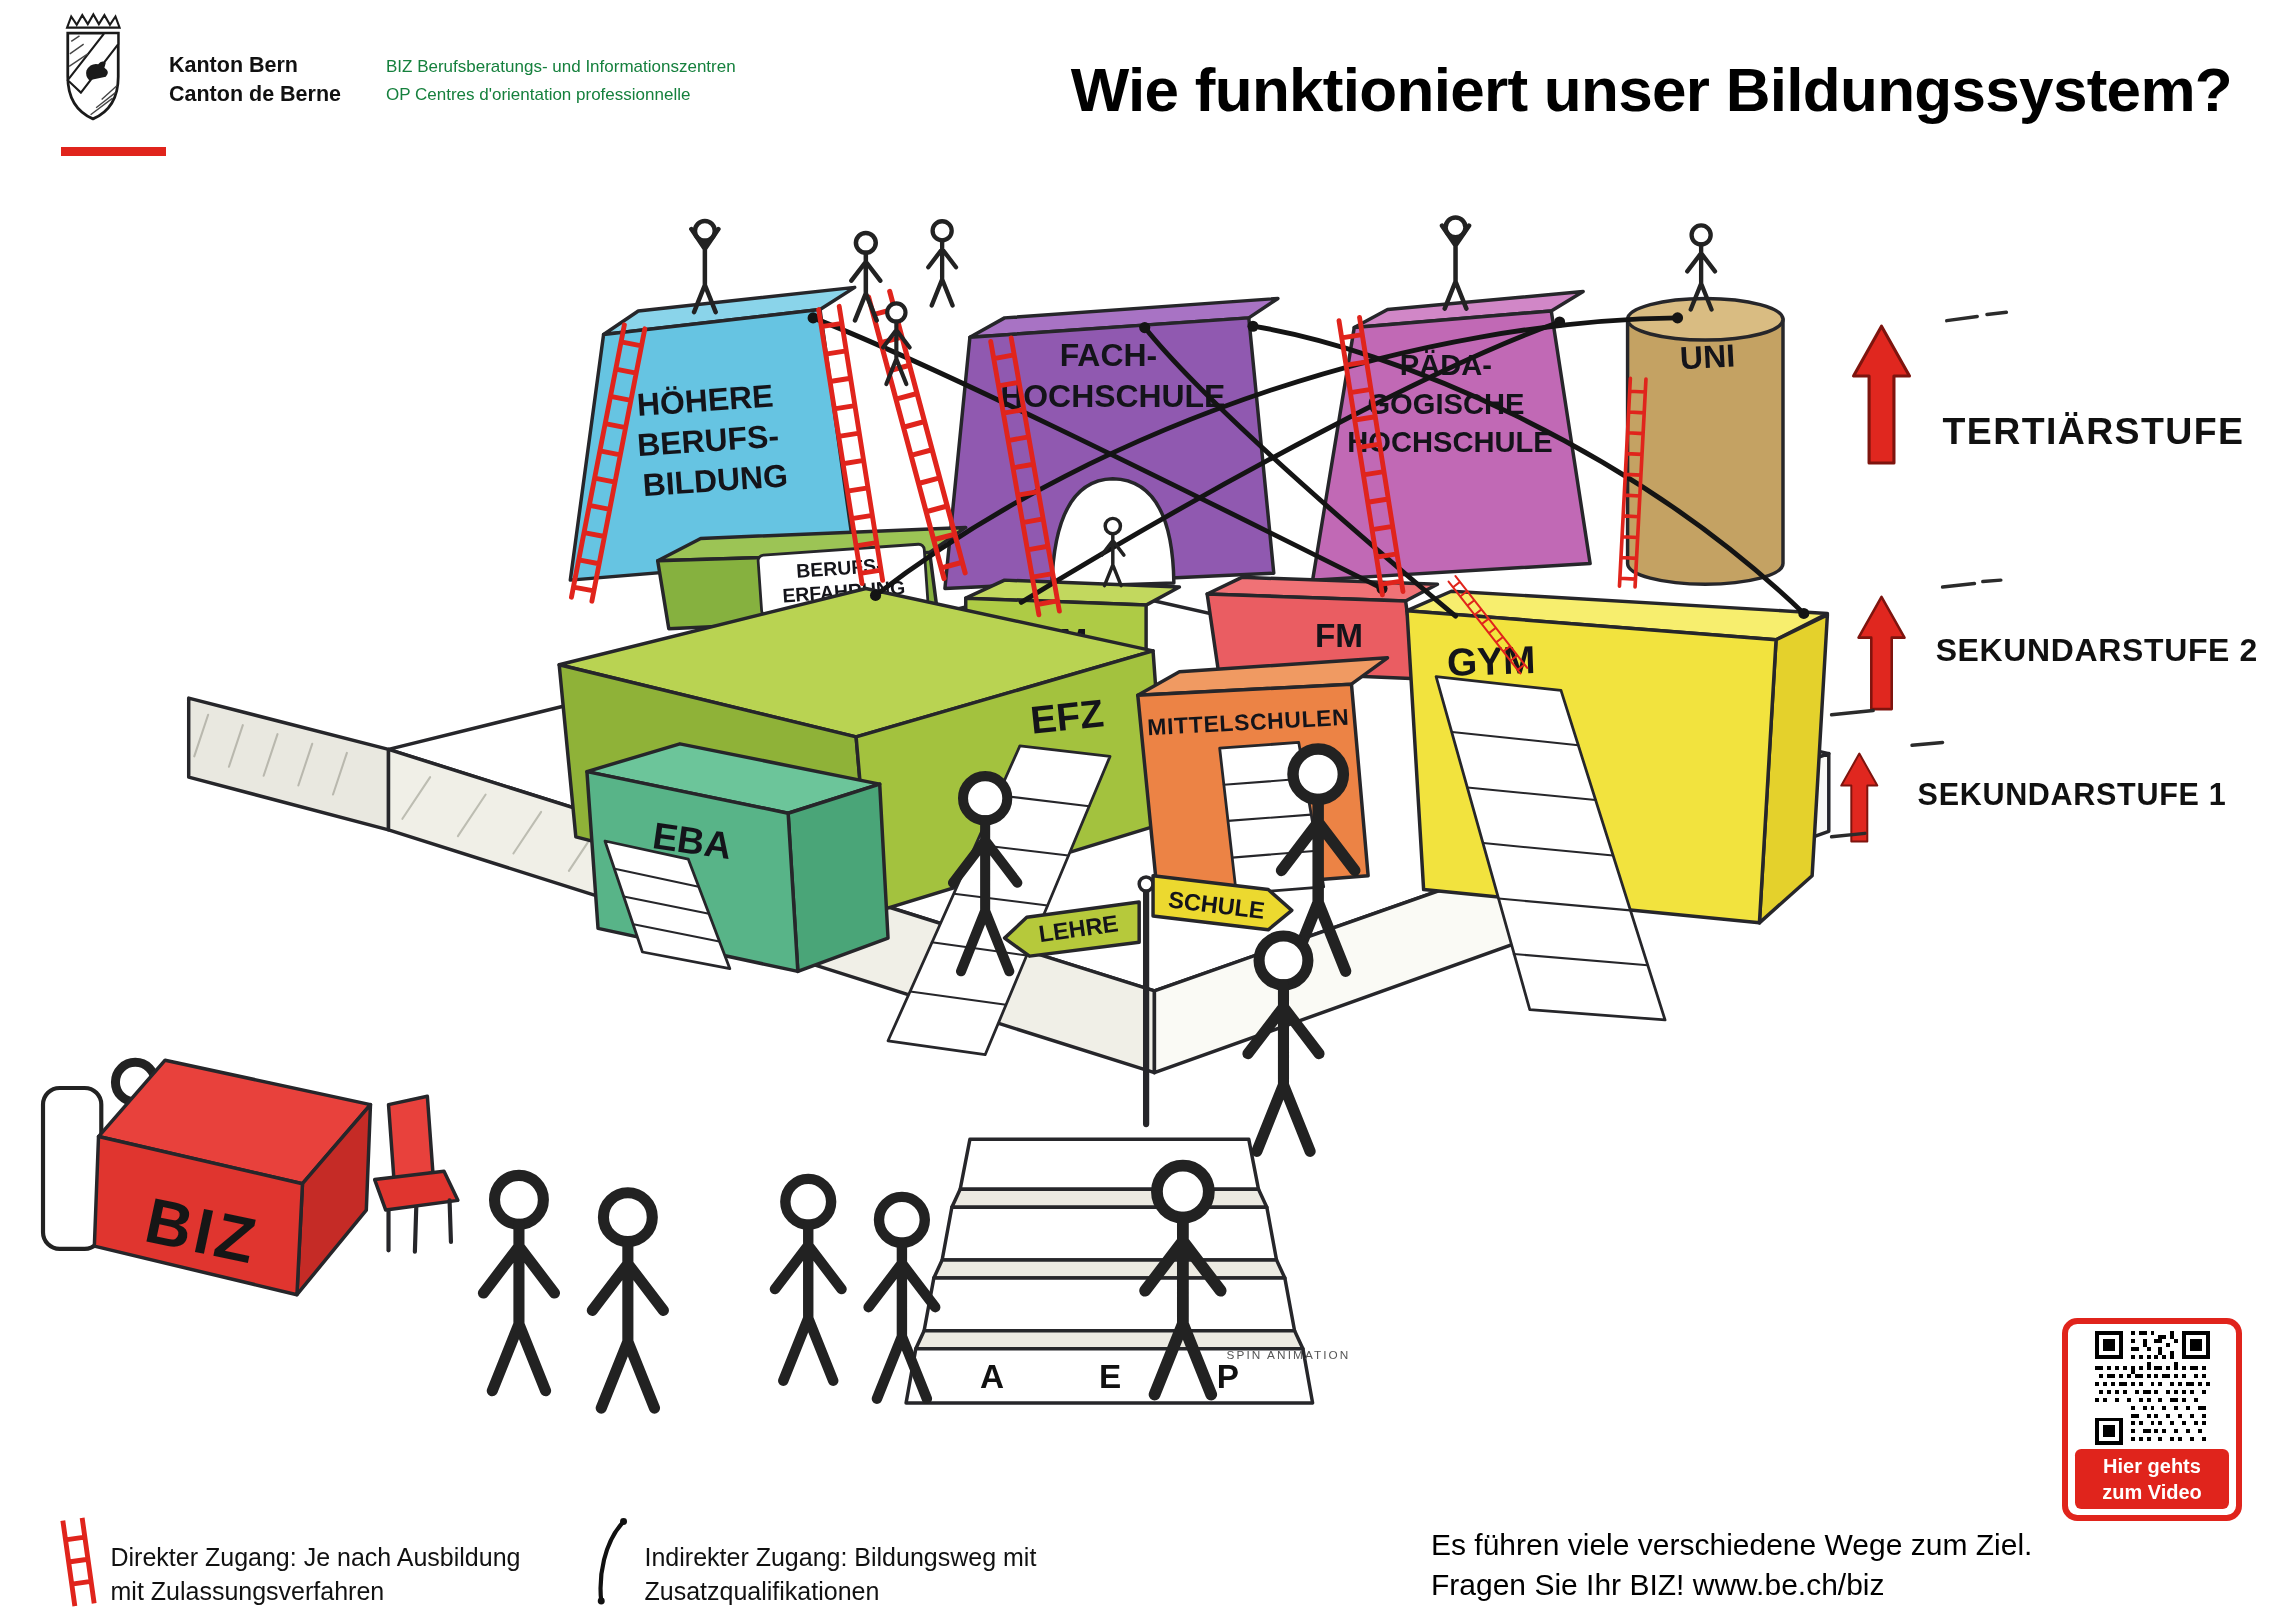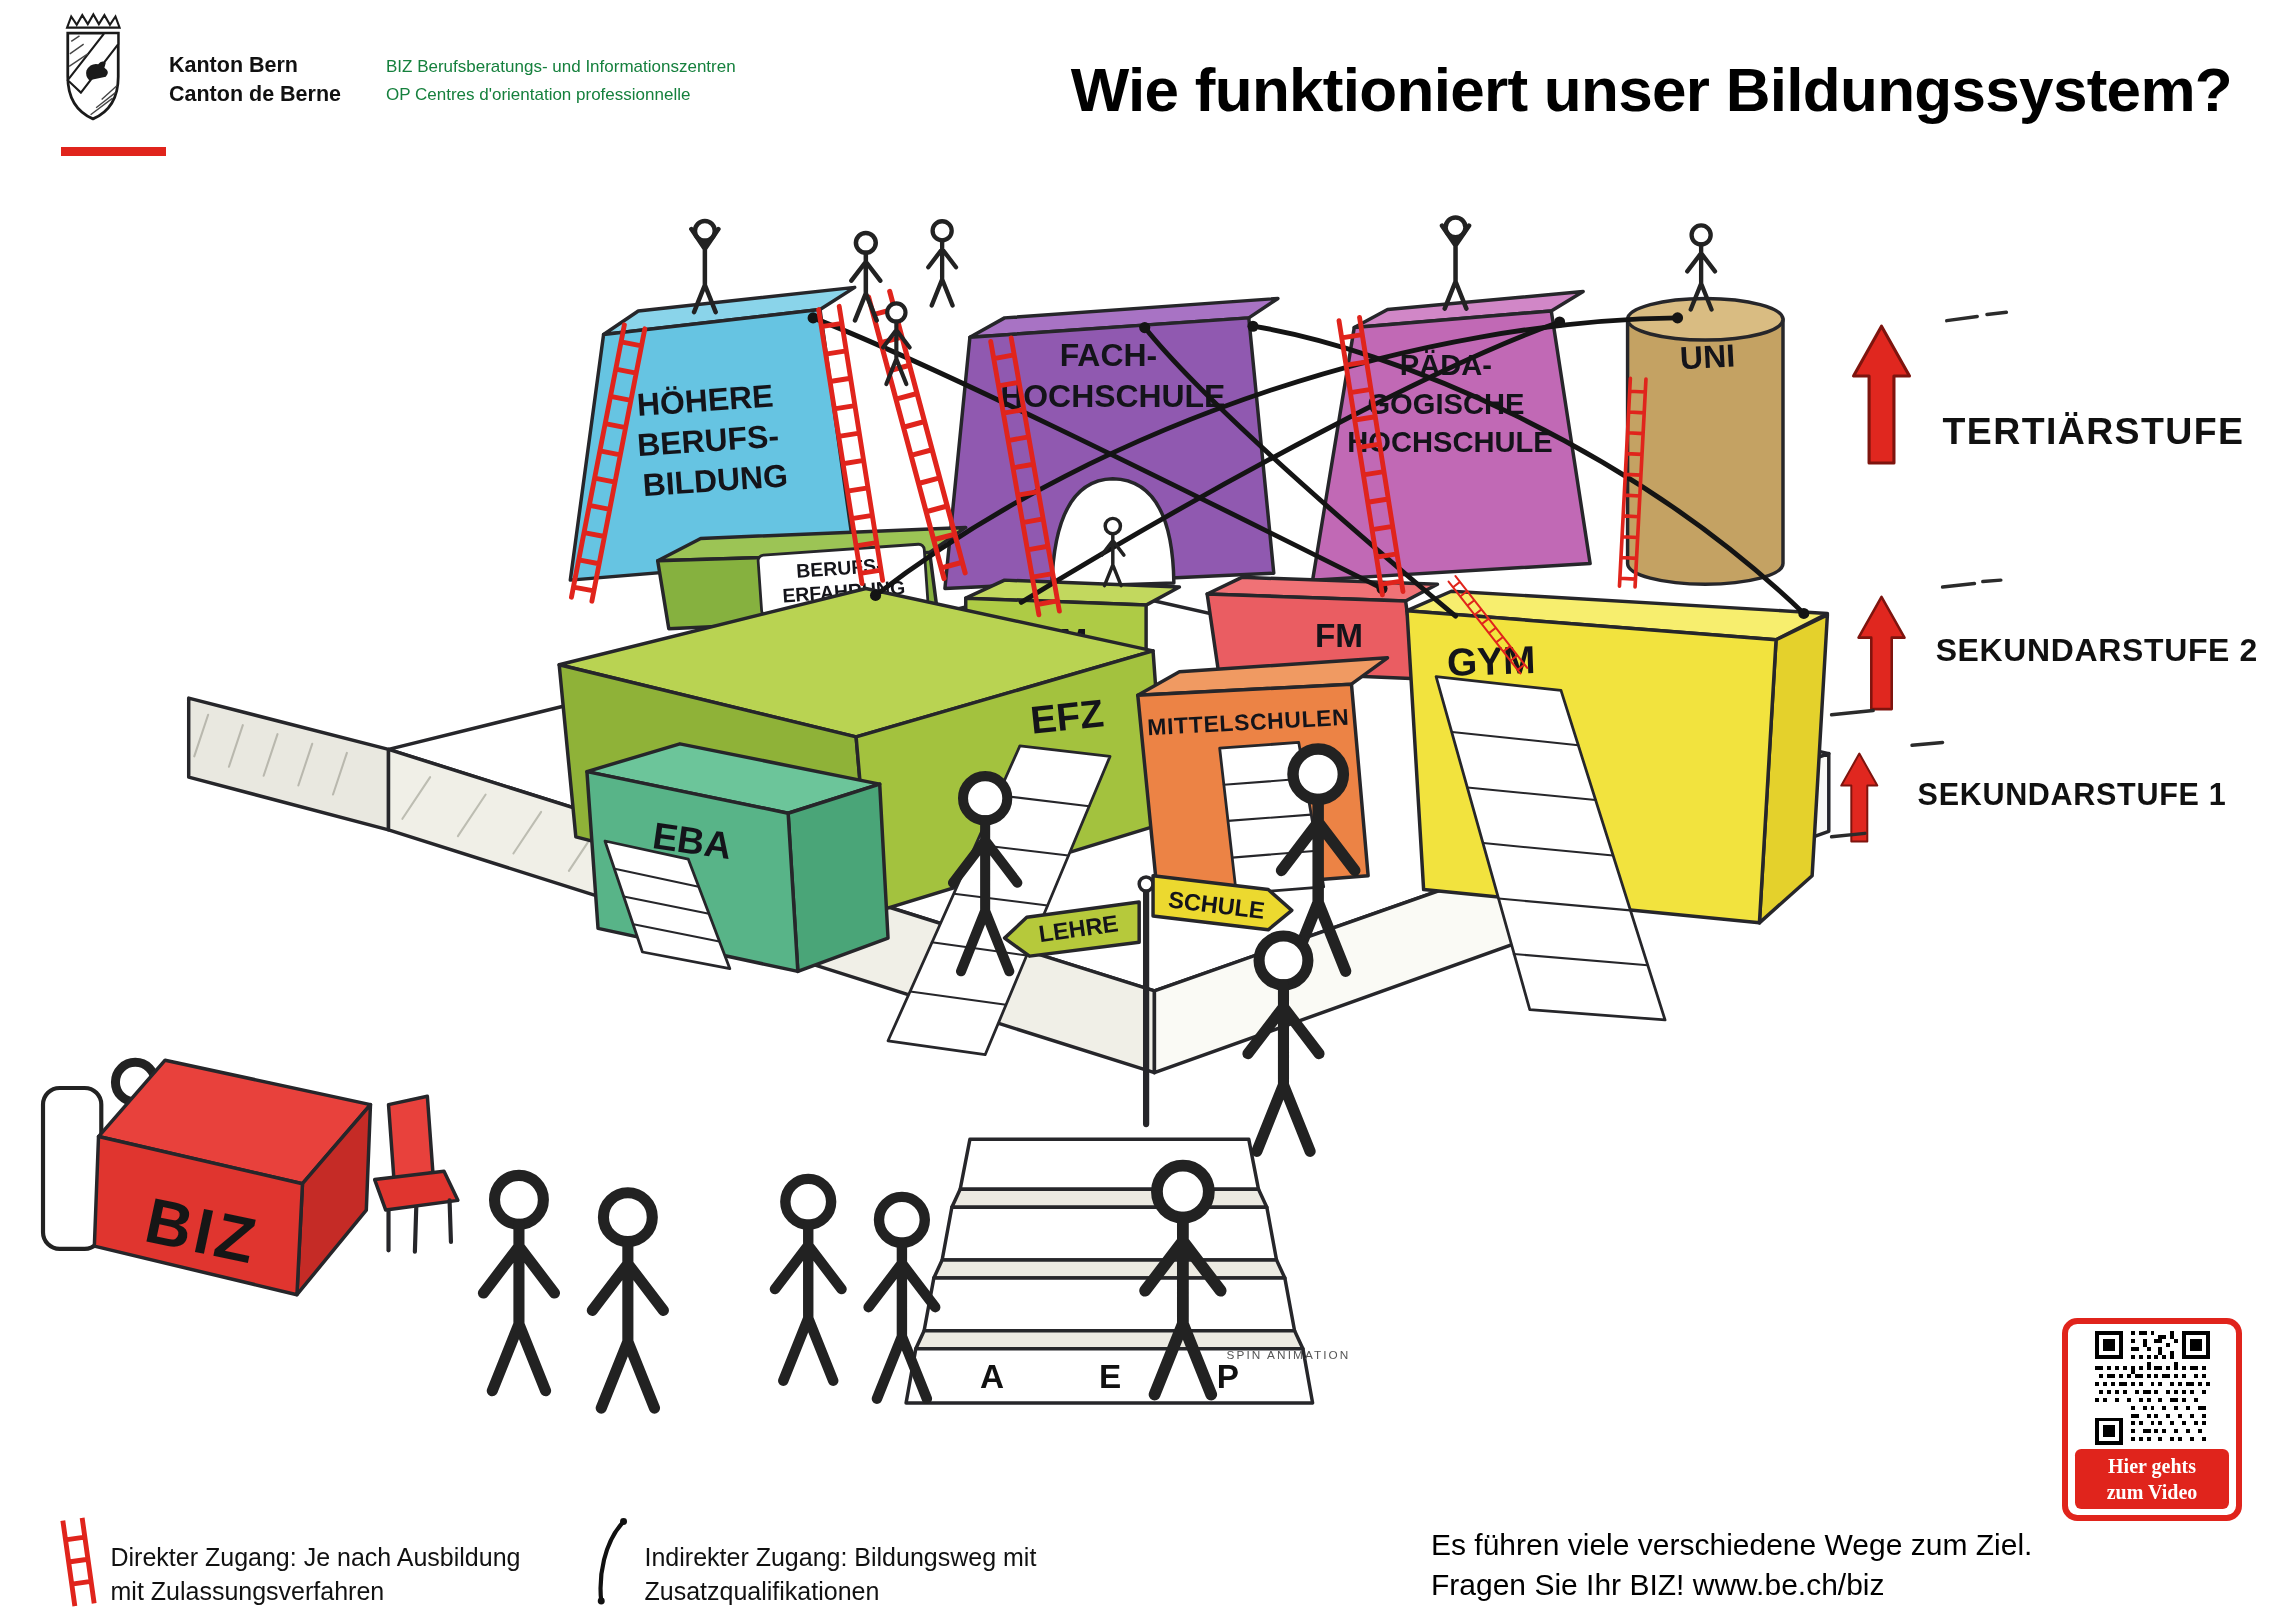--- a/index.html
+++ b/index.html
@@ -19,21 +19,21 @@
   
   .legend{display:flex;align-items:flex-end;gap:12.5px;font-size:25px;line-height:34px;color:#111;}
   #legend-direct{left:59px;top:1516px;}
   #legend-indirect{left:590px;top:1516px;}
   #cta{left:1431px;top:1525px;font-size:30px;font-weight:400;line-height:40px;color:#000;}
 
   #qr-box{left:2062px;top:1318px;width:180px;height:203px;border:6.2px solid #e0241c;border-radius:15.3px;
           background:#fff;box-sizing:border-box;padding:7px 7px 5.6px 7px;display:flex;flex-direction:column;align-items:center;}
   #qr-box svg{display:block;}
   #qr-label{margin-top:4px;width:100%;background:#e0241c;color:#fff;font-size:20px;font-weight:700;
-            text-align:center;border-radius:6.2px;padding:4.2px 0;line-height:26px;box-sizing:border-box;font-family:Liberation Serif, serif;}
+            text-align:center;border-radius:6.2px;padding:4.2px 0;line-height:26px;box-sizing:border-box;}
 </style>
 </head>
 <body>
 
 <div id="root">
 
   <svg id="coat" class="abs" width="66" height="121" viewBox="0 0 95 175">
     <path d="M10 24 L16 8 L24 20 L32 6 L40 19 L48 5 L56 19 L64 6 L72 20 L80 8 L86 24 Z" fill="#fff" stroke="#1a1a1a" stroke-width="3"></path>
     <path d="M11 32 H84 V95 Q84 140 47.5 156 Q11 140 11 95 Z" fill="#fff" stroke="#1a1a1a" stroke-width="4"></path>
     <path d="M11 100 L64 32 L84 32 L84 48 L30 118 Z" fill="#fff" stroke="#1a1a1a" stroke-width="3"></path>

